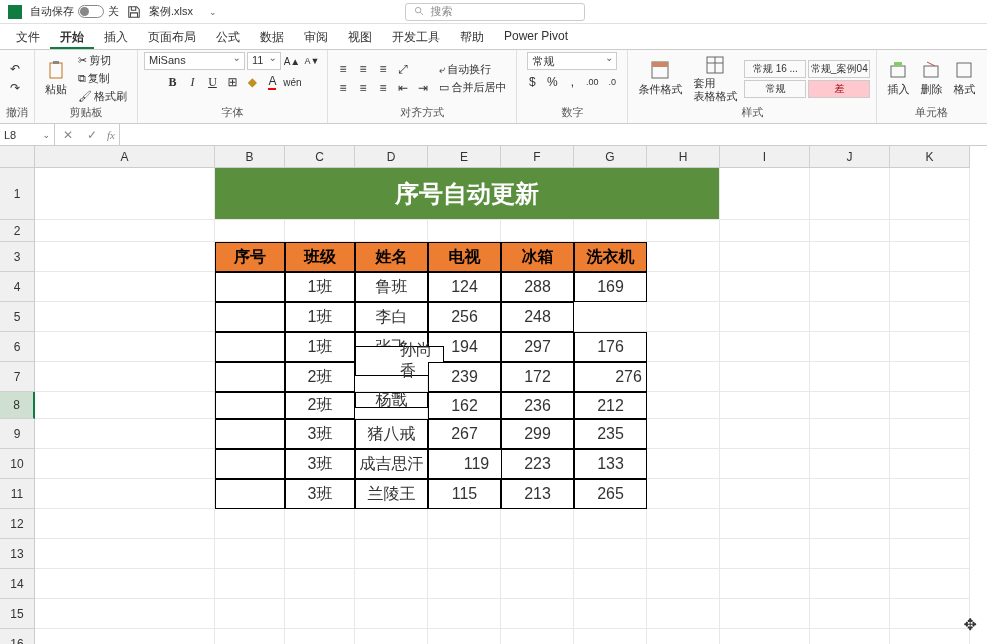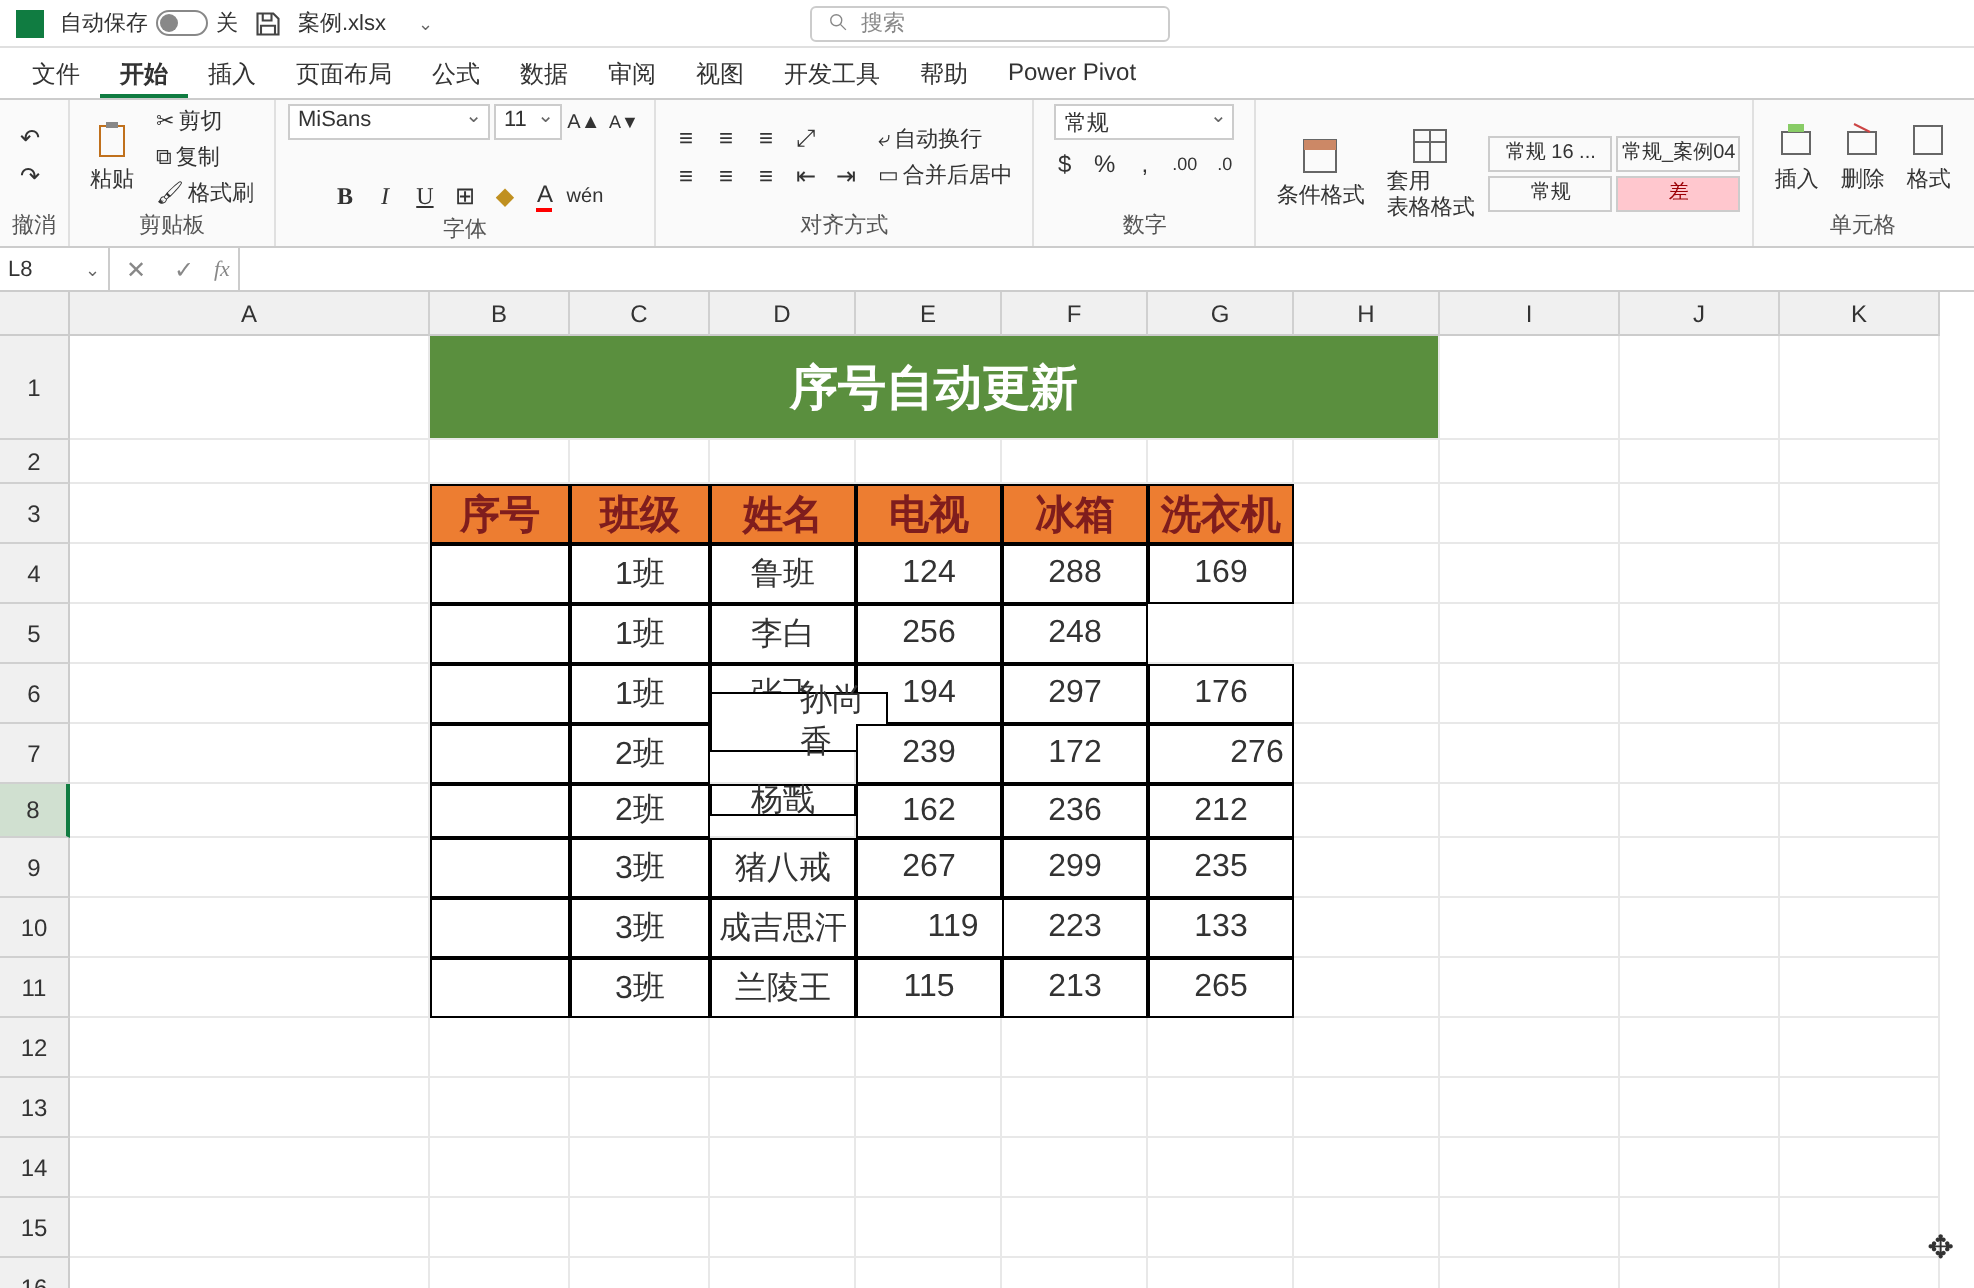--- a/index.html
+++ b/index.html
@@ -54,21 +54,21 @@
 .grid-area { display: flex; height: calc(644px - 24px - 26px - 74px - 22px); overflow: hidden; }
 .corner { width: 35px; height: 22px; background: #f0f0f0; border-right: 1px solid #ccc; border-bottom: 1px solid #ccc; }
 .col-headers { display: flex; height: 22px; }
 .colh { background: #f0f0f0; border-right: 1px solid #d0d0d0; border-bottom: 1px solid #ccc; text-align: center; font-size: 12px; line-height: 22px; color: #333; }
 .row-headers { width: 35px; }
 .rowh { background: #f0f0f0; border-right: 1px solid #ccc; border-bottom: 1px solid #d0d0d0; text-align: center; font-size: 12px; color: #333; }
 .rowh.sel { background: #d0e0d0; border-right: 2px solid #107c41; }
 .cells { position: relative; flex: 1; }
 .cell { position: absolute; border-right: 1px solid #e8e8e8; border-bottom: 1px solid #e8e8e8; font-size: 15px; display: flex; align-items: center; justify-content: center; background: #fff; }
 .title-cell { background: #5a8f3e; color: #fff; font-size: 24px; font-weight: bold; }
-.hdr-cell { background: #ed7d31; color: #7f1d1d; font-weight: bold; font-size: 20px; border: 1px solid #000 !important; }
+.hdr-cell { background: #ed7d31; color: #000000; font-weight: bold; font-size: 16px; border: 1px solid #000 !important; }
 .data-cell { border: 1px solid #000 !important; font-size: 16px; }
 
 .grid-scroll { overflow: hidden; flex: 1; display: flex; flex-direction: column; }
 .grid-body { display: flex; flex: 1; }
 
 .cursor-cross { position: absolute; right: 10px; bottom: 10px; font-size: 16px; color: #333; }
 </style>
 </head>
 <body>
 
@@ -134,21 +134,21 @@
       <div class="vstack">
         <div class="small-btn">✂ <span>剪切</span></div>
         <div class="small-btn">⧉ <span>复制</span></div>
         <div class="small-btn">🖌 <span>格式刷</span></div>
       </div>
     </div>
     <div class="group-label">剪贴板</div>
   </div>
 
   <div class="ribbon-group" style="width:190px">
-    <div class="group-body vstack" style="width:100%;gap:19px">
+    <div class="group-body vstack" style="width:100%;gap:3px">
       <div class="hstack" style="width:100%">
         <div class="dd" style="flex:1">MiSans</div>
         <div class="dd" style="width:34px">11</div>
         <div class="ico-btn" style="font-size:10px">A▲</div>
         <div class="ico-btn" style="font-size:9px">A▼</div>
       </div>
       <div class="hstack">
         <div class="ico-btn b">B</div>
         <div class="ico-btn i">I</div>
         <div class="ico-btn u">U</div>
@@ -224,20 +224,21 @@
         <div class="hstack">
           <div class="style-tile">常规 16 ...</div>
           <div class="style-tile">常规_案例04 ...</div>
         </div>
         <div class="hstack">
           <div class="style-tile">常规</div>
           <div class="style-tile bad">差</div>
         </div>
       </div>
     </div>
+    <div class="group-label">样式</div>
   </div>
 
   <div class="ribbon-group" style="border-right:none">
     <div class="group-body">
       <div class="big-btn">
         <span class="ico"><svg viewBox="0 0 20 20">
               <rect x="3" y="6" width="14" height="11" fill="none" stroke="#666"></rect>
               <rect x="6" y="2" width="8" height="4" fill="#8c6"></rect>
             </svg></span>
         <span>插入</span>

